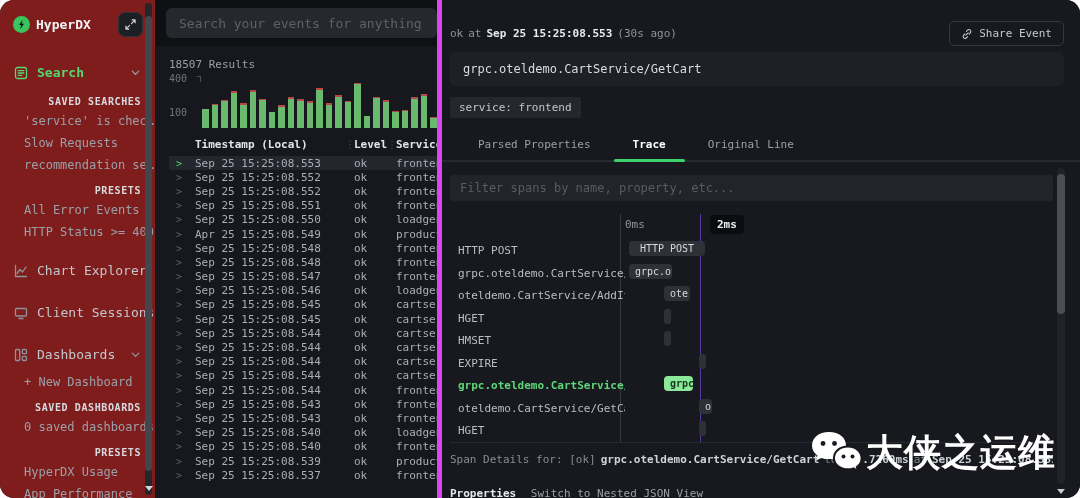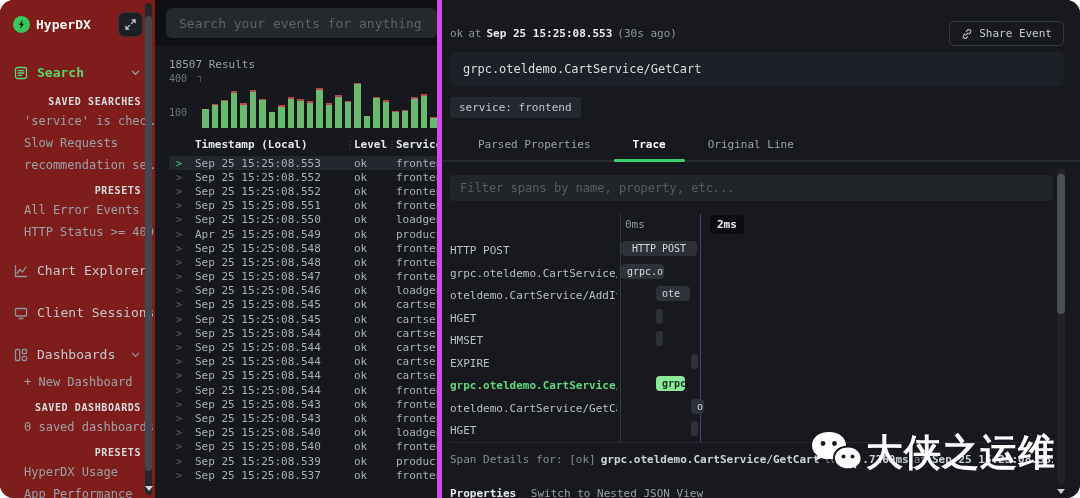--- a/index.html
+++ b/index.html
@@ -74,21 +74,21 @@
   .tab.active { color: #ffffff; font-weight: bold; }
   .tab.active::after { content: ""; position: absolute; left: 2px; right: 2px; bottom: -2px; height: 3px; background: #3ed06c; border-radius: 2px; }
   .filter-row { margin: 13px 27px 0 8px; }
   .filter-input { width: 100%; height: 26px; background: #212429; border: none; border-radius: 3px; color: #d0d4d9; font-size: 12px; padding: 0 10px; font-family: inherit; outline: none; }
   .filter-input::placeholder { color: #585d64; }
   .waterfall { position: relative; margin: 8px 27px 0 8px; height: 233px; overflow: hidden; }
   .wf-grid { position: absolute; left: 170px; top: 5px; bottom: 0; width: 1px; background: #34383f; }
   .wf-cursor { position: absolute; left: 250px; top: 5px; bottom: 0; width: 1px; background: #53399e; }
   .wf-tick0 { position: absolute; left: 175px; top: 9px; font-size: 11px; color: #90969d; }
   .wf-chip { position: absolute; left: 260px; top: 6px; background: #0a0c0f; color: #eceef1; font-size: 11px; font-weight: bold; padding: 3px 7px; border-radius: 4px; }
-  .wf-rows { position: absolute; top: 30px; left: 0; right: 0; }
+  .wf-rows { position: absolute; top: 30px; left: 8px; right: 0; }
   .span-row { position: relative; height: 22.5px; cursor: pointer; }
   .span-label { position: absolute; left: 0; top: 5px; width: 167px; font-size: 11px; color: #b9bec5; white-space: nowrap; overflow: hidden; }
   .span-label.selected { color: #5fd679; font-weight: bold; }
   .span-bar { position: absolute; top: 2px; height: 15px; background: #2e3238; border-radius: 4px; color: #d6d9dd; font-size: 10px; line-height: 15px; padding: 0 6px; white-space: nowrap; overflow: hidden; }
   .span-bar.center { text-align: center; }
   .span-bar.green { background: #8ce99a; color: #14381c; font-weight: bold; }
   .span-bar.tiny { padding: 0; border-radius: 3px; }
   .divider { margin: 0 27px 0 8px; border-top: 1px solid #26292f; }
   .span-details { margin: 10px 27px 0 8px; font-size: 11px; color: #878d94; white-space: nowrap; overflow: hidden; }
   .span-details span { margin-right: 5px; }
@@ -558,21 +558,21 @@
           <div class="span-row">
             <span class="span-label">HTTP POST</span>
             <div class="span-bar center" style="left: 171px; width: 76px;">HTTP POST</div>
           </div>
           <div class="span-row">
             <span class="span-label">grpc.oteldemo.CartService/AddItem</span>
             <div class="span-bar" style="left: 171px; width: 43px;">grpc.ote</div>
           </div>
           <div class="span-row">
             <span class="span-label">oteldemo.CartService/AddItem</span>
-            <div class="span-bar" style="left: 206px; width: 34px;">ote</div>
+            <div class="span-bar" style="left: 206px; width: 26px;">ote</div>
           </div>
           <div class="span-row">
             <span class="span-label">HGET</span>
             <div class="span-bar tiny" style="left: 206px; width: 7px;"></div>
           </div>
           <div class="span-row">
             <span class="span-label">HMSET</span>
             <div class="span-bar tiny" style="left: 206px; width: 7px;"></div>
           </div>
           <div class="span-row">

